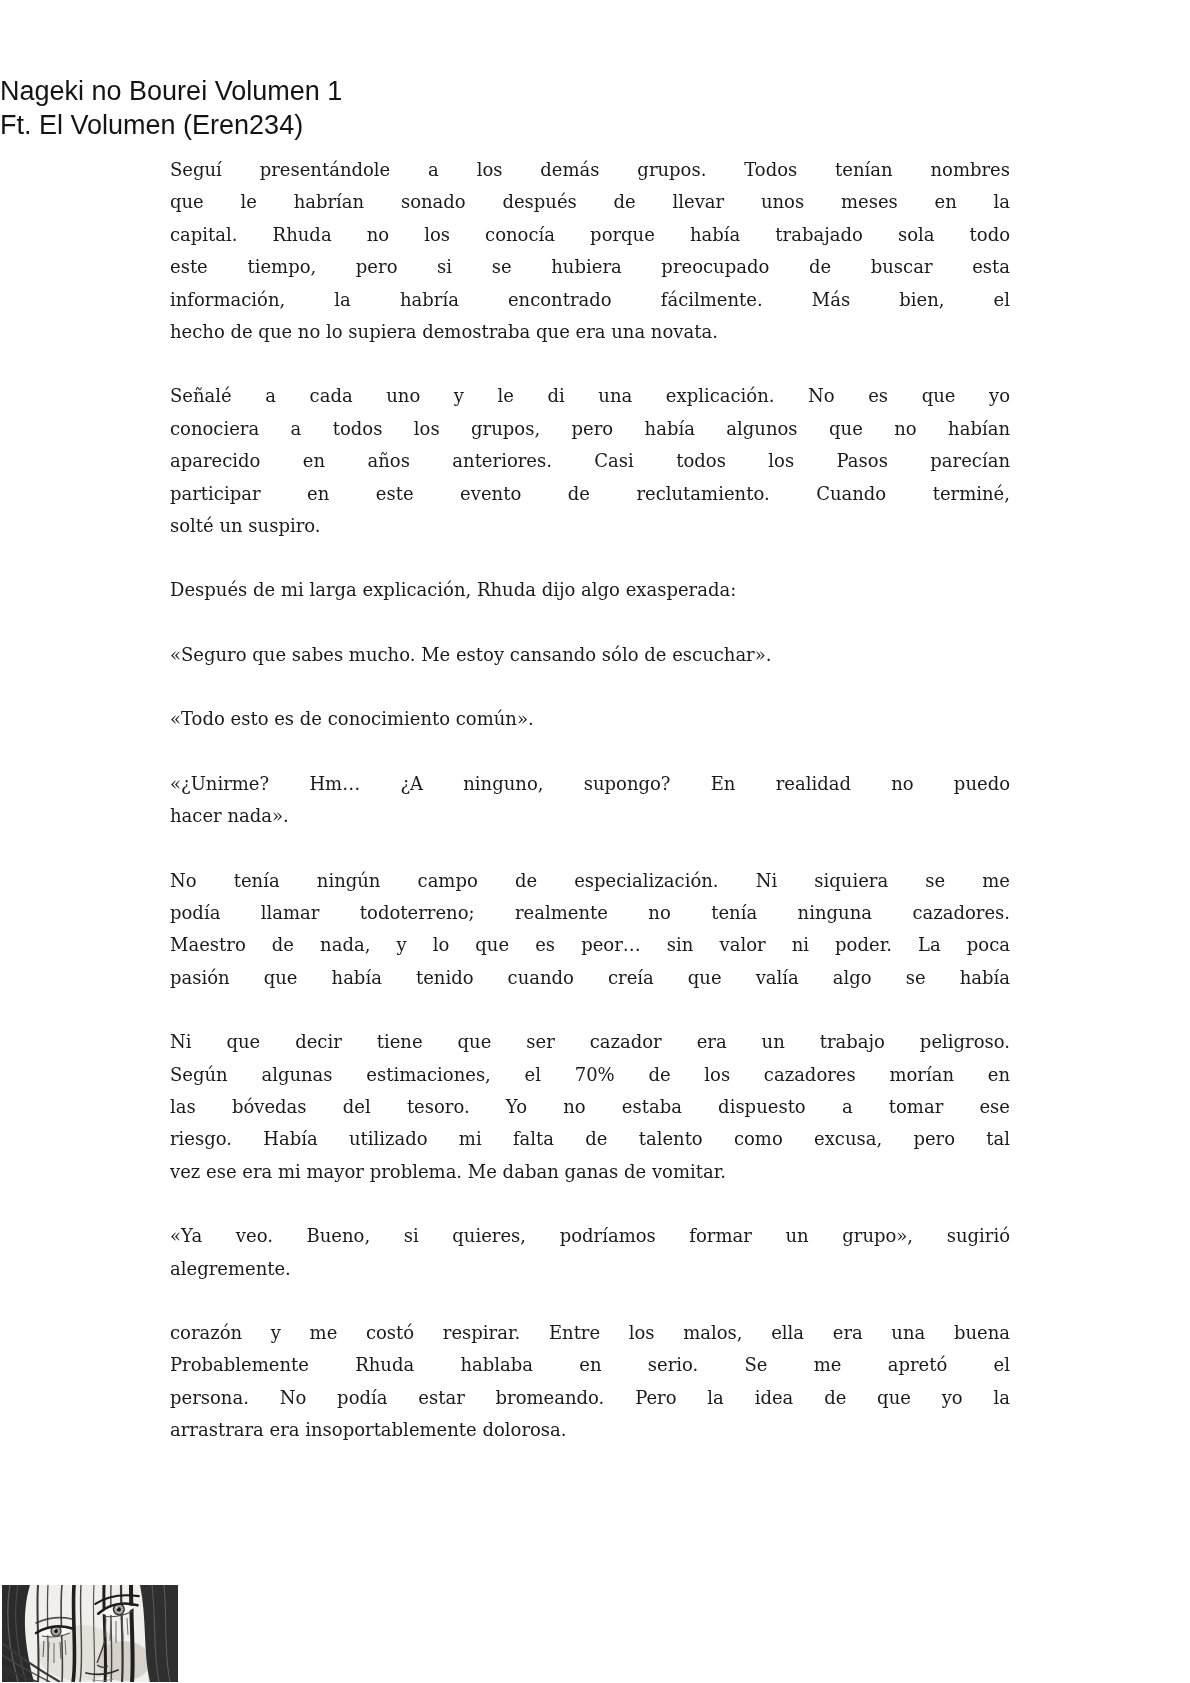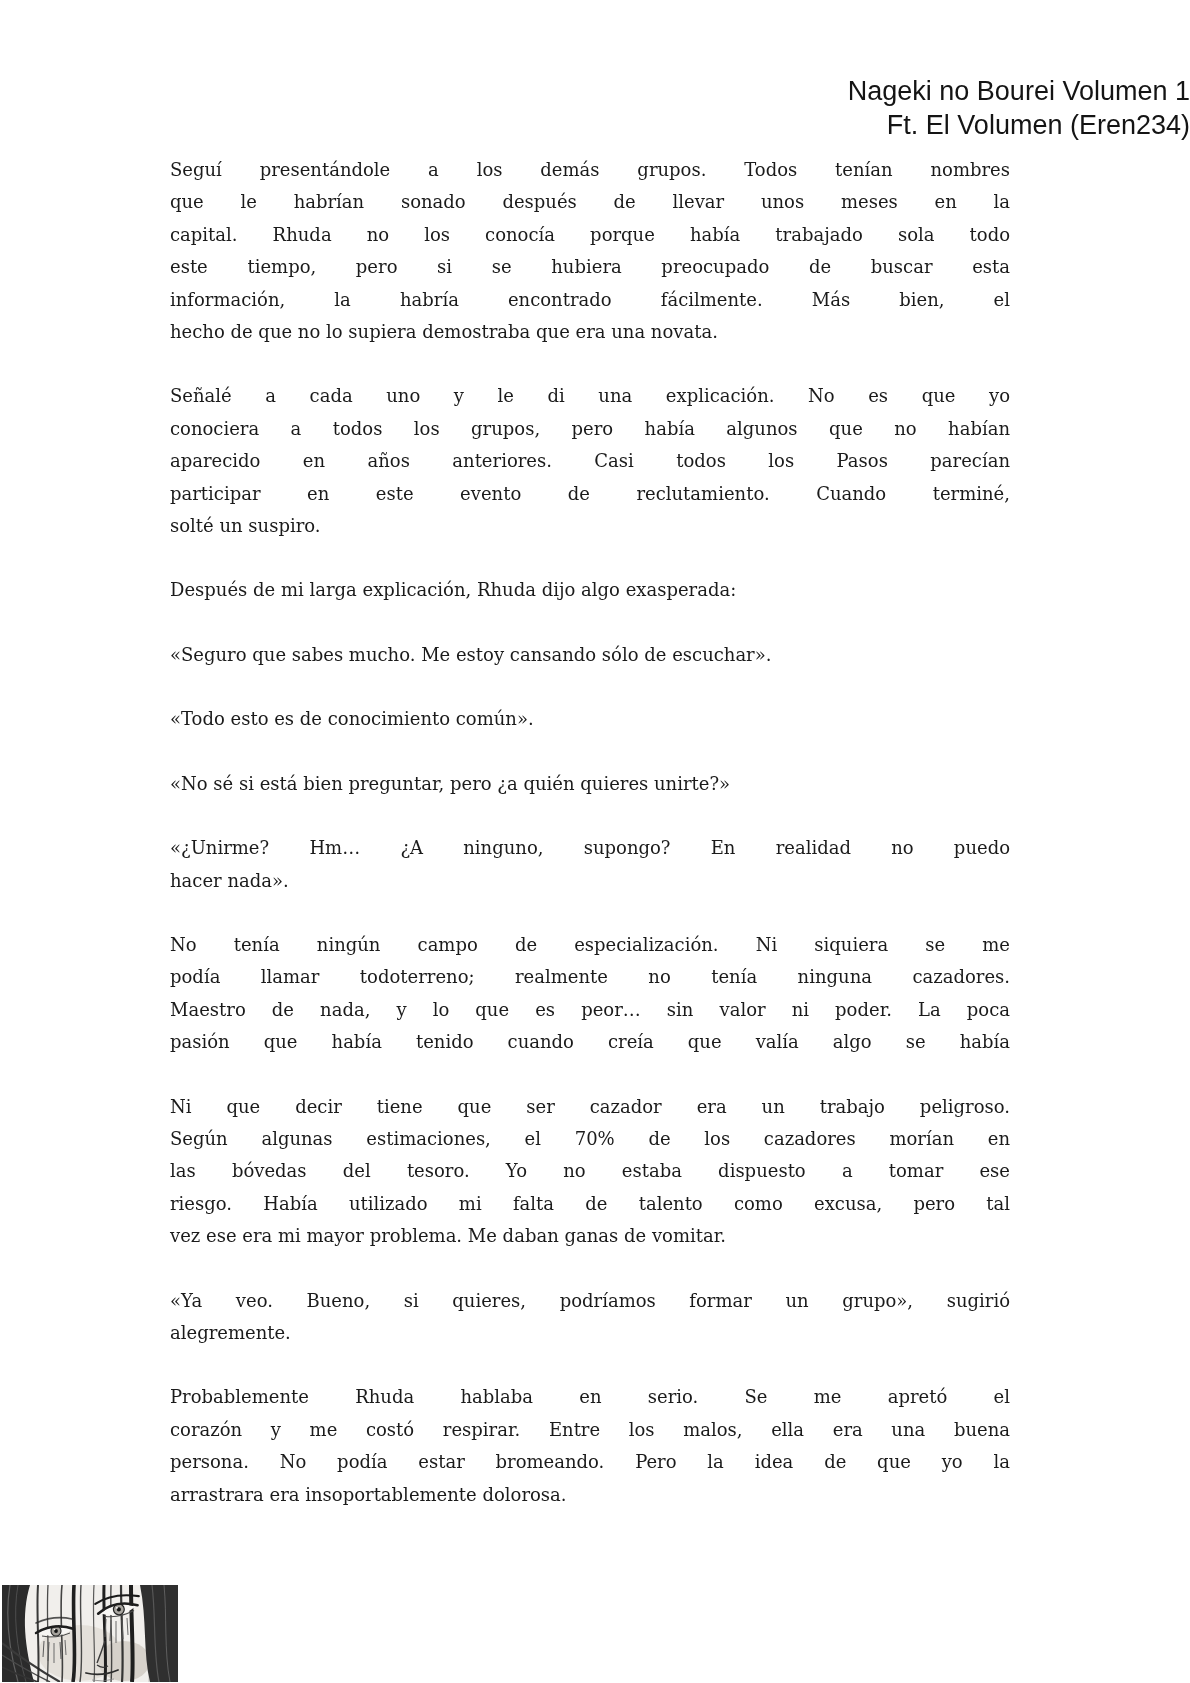--- a/index.html
+++ b/index.html
@@ -7,21 +7,21 @@
   .page {
     position: relative;
     width: 1190px;
     height: 1683px;
     background: #ffffff;
     overflow: hidden;
     font-kerning: normal;
   }
   .header {
     padding-top: 74px;
-    text-align: right;
+    text-align: left;
     font-family: "Liberation Sans", sans-serif;
     font-size: 27px;
     line-height: 34px;
     color: #141414;
   }
   .content {
     width: 840px;
     margin-left: 170px;
     margin-top: 12px;
     font-family: "DejaVu Serif", "Liberation Serif", serif;
@@ -81,23 +81,20 @@
     </div>
 
     <div class="para italic">
       <div class="line last">«Seguro que sabes mucho. Me estoy cansando sólo de escuchar».</div>
     </div>
 
     <div class="para italic">
       <div class="line last">«Todo esto es de conocimiento común».</div>
     </div>
 
-    <div class="para italic">
-      <div class="line last">«No sé si está bien preguntar, pero ¿a quién quieres unirte?»</div>
-    </div>
 
     <div class="para italic">
       <div class="line">«¿Unirme? Hm… ¿A ninguno, supongo? En realidad no puedo</div>
       <div class="line last">hacer nada».</div>
     </div>
 
     <div class="para">
       <div class="line">No tenía ningún campo de especialización. Ni siquiera se me</div>
       <div class="line">podía llamar todoterreno; realmente no tenía ninguna cazadores.</div>
       <div class="line">Maestro de nada, y lo que es peor… sin valor ni poder. La poca</div>
@@ -111,22 +108,22 @@
       <div class="line">riesgo. Había utilizado mi falta de talento como excusa, pero tal</div>
       <div class="line last">vez ese era mi mayor problema. Me daban ganas de vomitar.</div>
     </div>
 
     <div class="para">
       <div class="line"><span class="italic">«Ya veo. Bueno, si quieres, podríamos formar un grupo»</span><span>, sugirió</span></div>
       <div class="line last">alegremente.</div>
     </div>
 
     <div class="para">
+      <div class="line">corazón y me costó respirar. Entre los malos, ella era una buena</div>
       <div class="line">Probablemente Rhuda hablaba en serio. Se me apretó el</div>
-      <div class="line">corazón y me costó respirar. Entre los malos, ella era una buena</div>
       <div class="line">persona. No podía estar bromeando. Pero la idea de que yo la</div>
       <div class="line last">arrastrara era insoportablemente dolorosa.</div>
     </div>
 
   </div>
 
   <div class="footer-art">
     <svg viewBox="0 0 176 97" xmlns="http://www.w3.org/2000/svg">
 
       <rect width="176" height="97" fill="#dcdad7"></rect>

